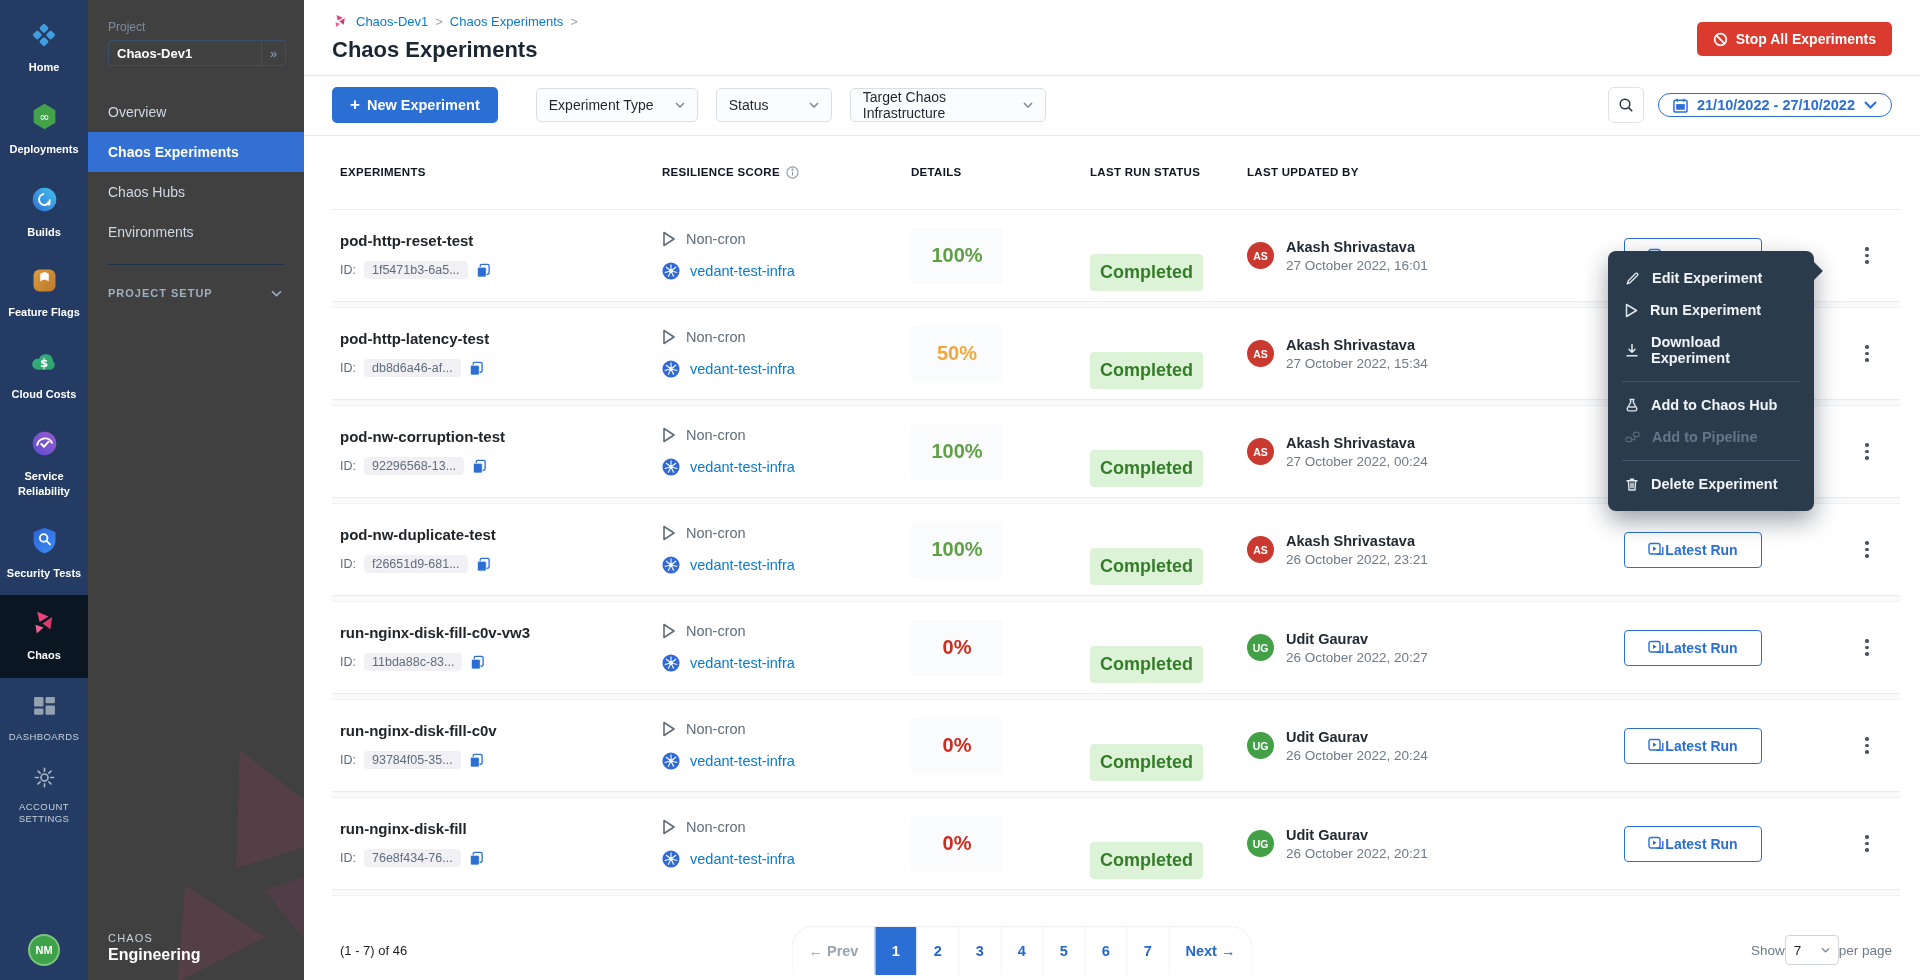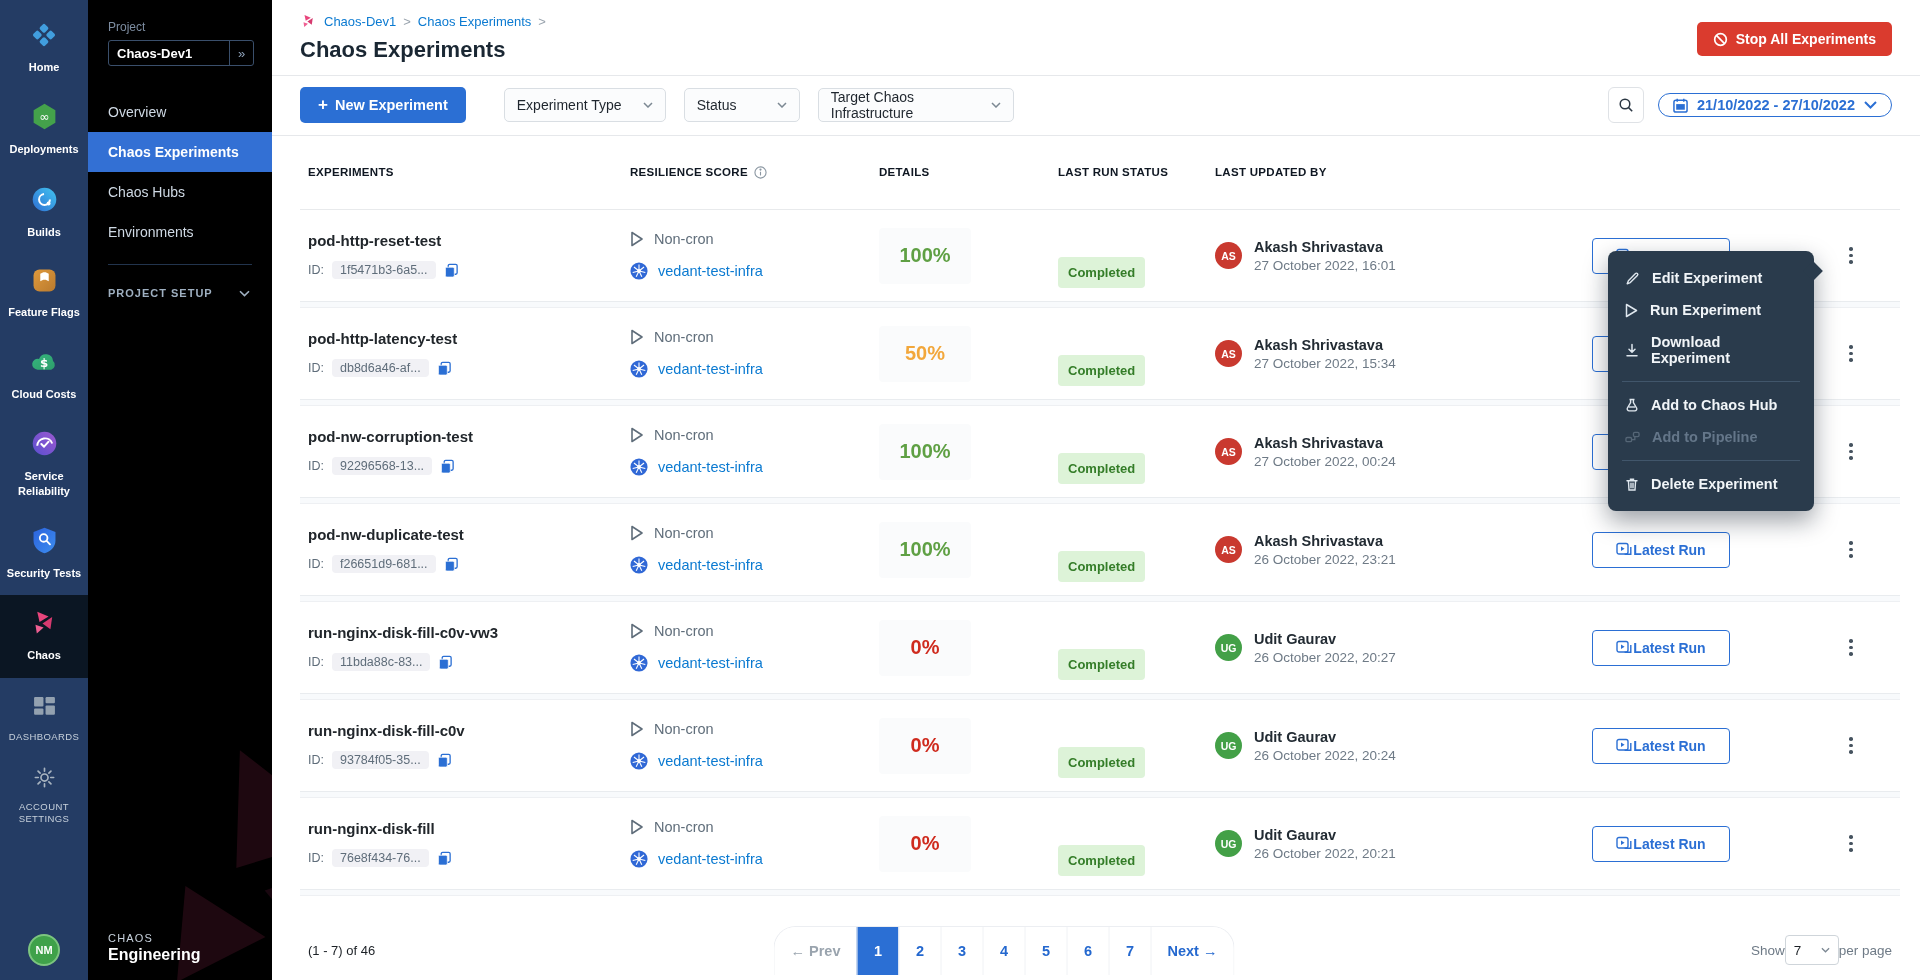--- a/index.html
+++ b/index.html
@@ -9,21 +9,21 @@
   
   .rail { width:88px; background:#243c64; display:flex; flex-direction:column; align-items:center; padding-top:8px; flex-shrink:0; z-index:5; }
   .rail-item { width:100%; display:flex; flex-direction:column; align-items:center; gap:7px; padding:13px 2px 15px; cursor:pointer; }
   .rail-item .rlabel { color:#fff; font-size:11px; font-weight:700; text-align:center; line-height:1.3; }
   .rail-item.selected { background:#0b1623; }
   .rail-item.small { padding:11px 2px; }
   .rail-item.small .rlabel { color:#c7d1dc; font-size:9.5px; font-weight:400; letter-spacing:.4px; }
   .rail-avatar { margin-top:auto; margin-bottom:14px; width:32px; height:32px; border-radius:50%; background:#3fa14a; border:2px solid #7cc57f; color:#fff; font-size:11px; font-weight:700; display:flex; align-items:center; justify-content:center; cursor:pointer; }
 
   
-  .sidebar { width:184px; background:#000000; flex-shrink:0; position:relative; overflow:hidden; display:flex; flex-direction:column; z-index:4; }
+  .sidebar { width:216px; background:#404040; flex-shrink:0; position:relative; overflow:hidden; display:flex; flex-direction:column; z-index:4; }
   .watermark { position:absolute; bottom:-70px; left:30px; opacity:.14; transform:rotate(14deg); pointer-events:none; }
   .proj-label { color:#7d8da1; font-size:12px; margin:20px 0 6px 20px; }
   .proj-input { margin:0 18px 0 20px; height:26px; border:1px solid #3a4f6b; border-radius:3px; display:flex; align-items:center; cursor:pointer; }
   .proj-input .pname { color:#fff; font-size:13px; font-weight:700; padding-left:8px; flex:1; }
   .proj-input .expand { width:24px; height:100%; border:none; border-left:1px solid #3a4f6b; background:transparent; color:#8fa3bb; font-size:13px; cursor:pointer; }
   .snav { margin-top:26px; display:flex; flex-direction:column; }
   .snav-item { height:40px; display:flex; align-items:center; padding-left:20px; color:#cfd9e4; font-size:14px; cursor:pointer; }
   .snav-item.selected { background:#3370d4; color:#fff; font-weight:700; }
   .sdivider { border:none; border-top:1px solid #22344d; margin:12px 20px 0; }
   .proj-setup { margin-top:22px; padding:0 22px 0 20px; display:flex; align-items:center; justify-content:space-between; color:#9fb0c1; font-size:11px; font-weight:700; letter-spacing:1px; cursor:pointer; }
@@ -62,21 +62,21 @@
   .exp-idline { display:flex; align-items:center; gap:8px; margin-top:12px; }
   .idlabel { font-size:12.5px; color:#5f6d7a; }
   .idchip { background:#f1f1f5; border-radius:4px; padding:2px 8px; font-size:12.5px; color:#5f6d7a; }
   .copy-btn { background:none; border:none; cursor:pointer; display:flex; padding:0; }
   .detail-line { display:flex; align-items:center; gap:10px; }
   .detail-line + .detail-line { margin-top:15px; }
   .noncron { font-size:14.5px; color:#5f6d7a; }
   .infra-link { font-size:14.5px; color:#0b7ad1; text-decoration:none; cursor:pointer; }
   .score-box { width:92px; height:56px; background:#fafbfc; border-radius:4px; display:flex; align-items:center; justify-content:center; font-size:20px; font-weight:700; }
   .score-green { color:#5fa044; } .score-amber { color:#f2a73b; } .score-red { color:#cf2b1e; }
-  .status-badge { display:inline-block; background:#ddf3d8; color:#347d28; font-size:13px; font-weight:700; padding:8px 10px; border-radius:4px;margin-top:34px; }
+  .status-badge { display:inline-block; background:#ddf3d8; color:#347d28; font-size:18px; font-weight:700; padding:8px 10px; border-radius:4px;margin-top:34px; }
   .upd { display:flex; align-items:center; gap:12px; }
   .avatar { width:27px; height:27px; border-radius:50%; color:#fff; font-size:10.5px; font-weight:700; display:flex; align-items:center; justify-content:center; flex-shrink:0; }
   .upd-name { font-size:14.5px; font-weight:600; color:#222b33; }
   .upd-date { font-size:13.5px; color:#6e7a86; margin-top:3px; }
   .run-btn { height:36px; width:138px; border:1px solid #2b6fd4; background:#fff; border-radius:4px; color:#2b6fd4; font-size:14px; font-weight:700; display:flex; align-items:center; justify-content:center; gap:1px; cursor:pointer; font-family:inherit; }
   .kebab { justify-self:center; background:none; border:none; cursor:pointer; display:flex; flex-direction:column; gap:3px; padding:6px; }
   .kebab i { width:3.5px; height:3.5px; border-radius:50%; background:#46535f; }
 
   
   .pagebar { position:relative; height:60px; margin-top:24px; display:flex; align-items:center; padding:0 8px; }

